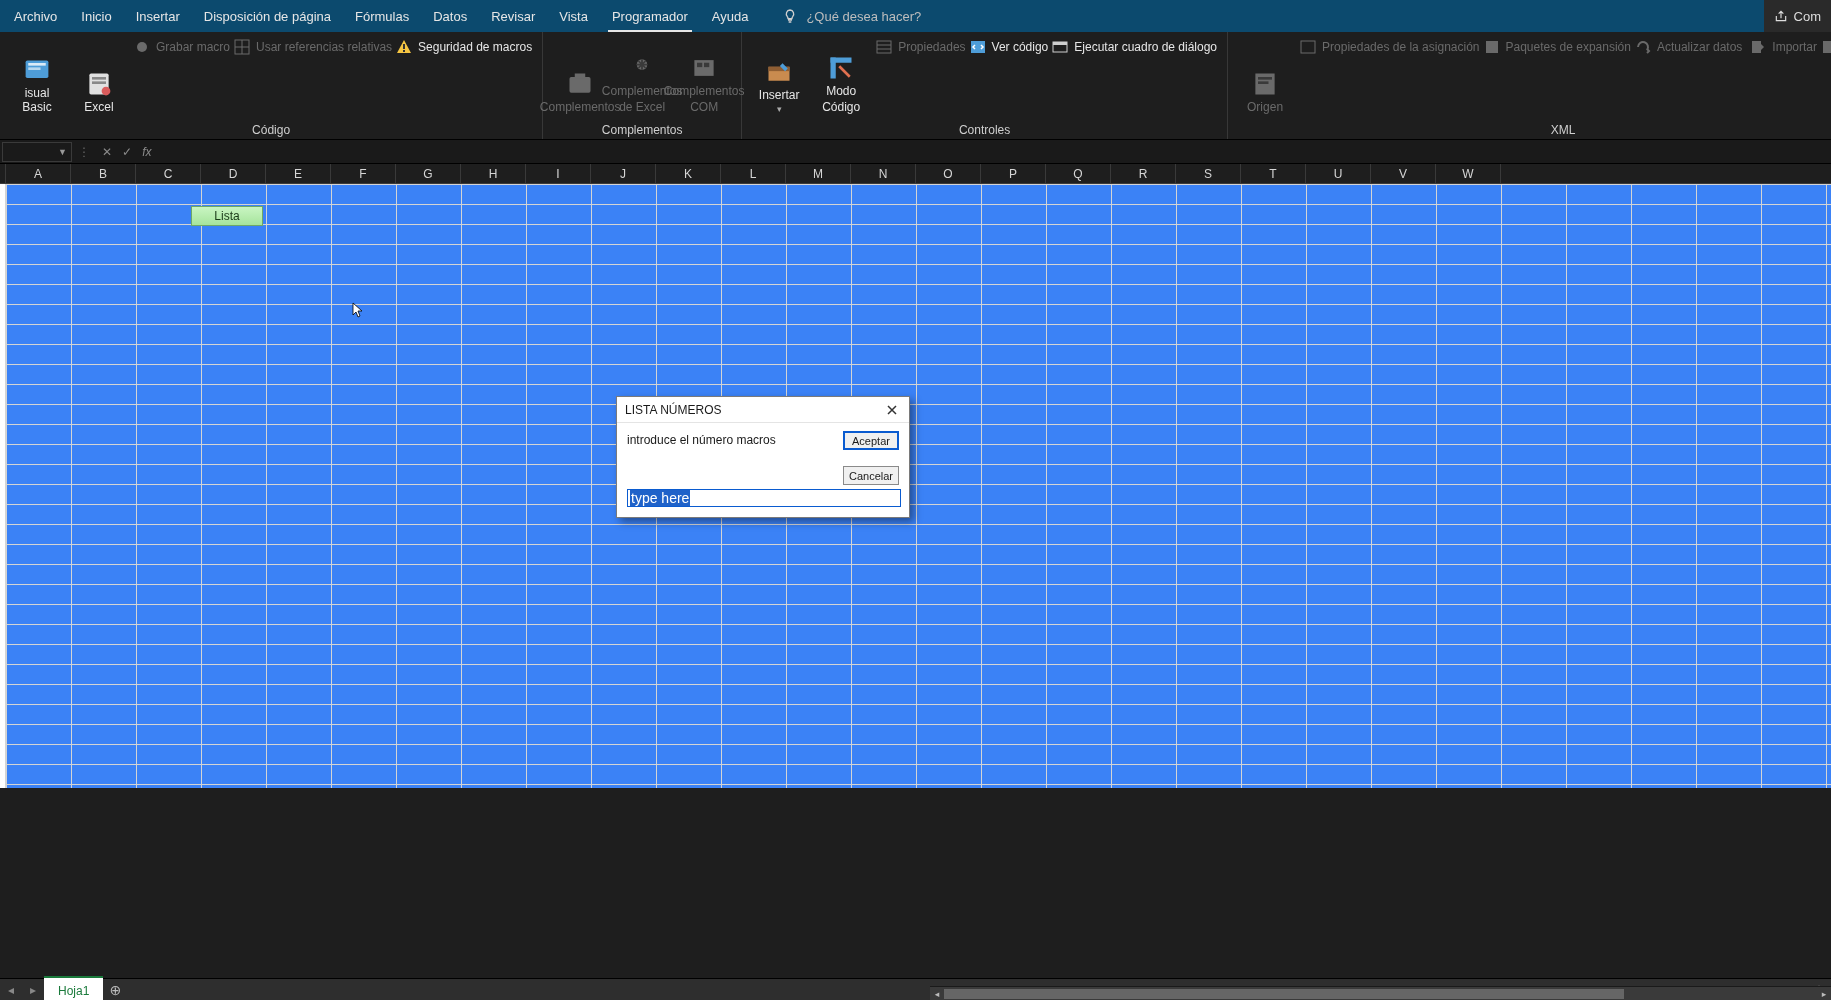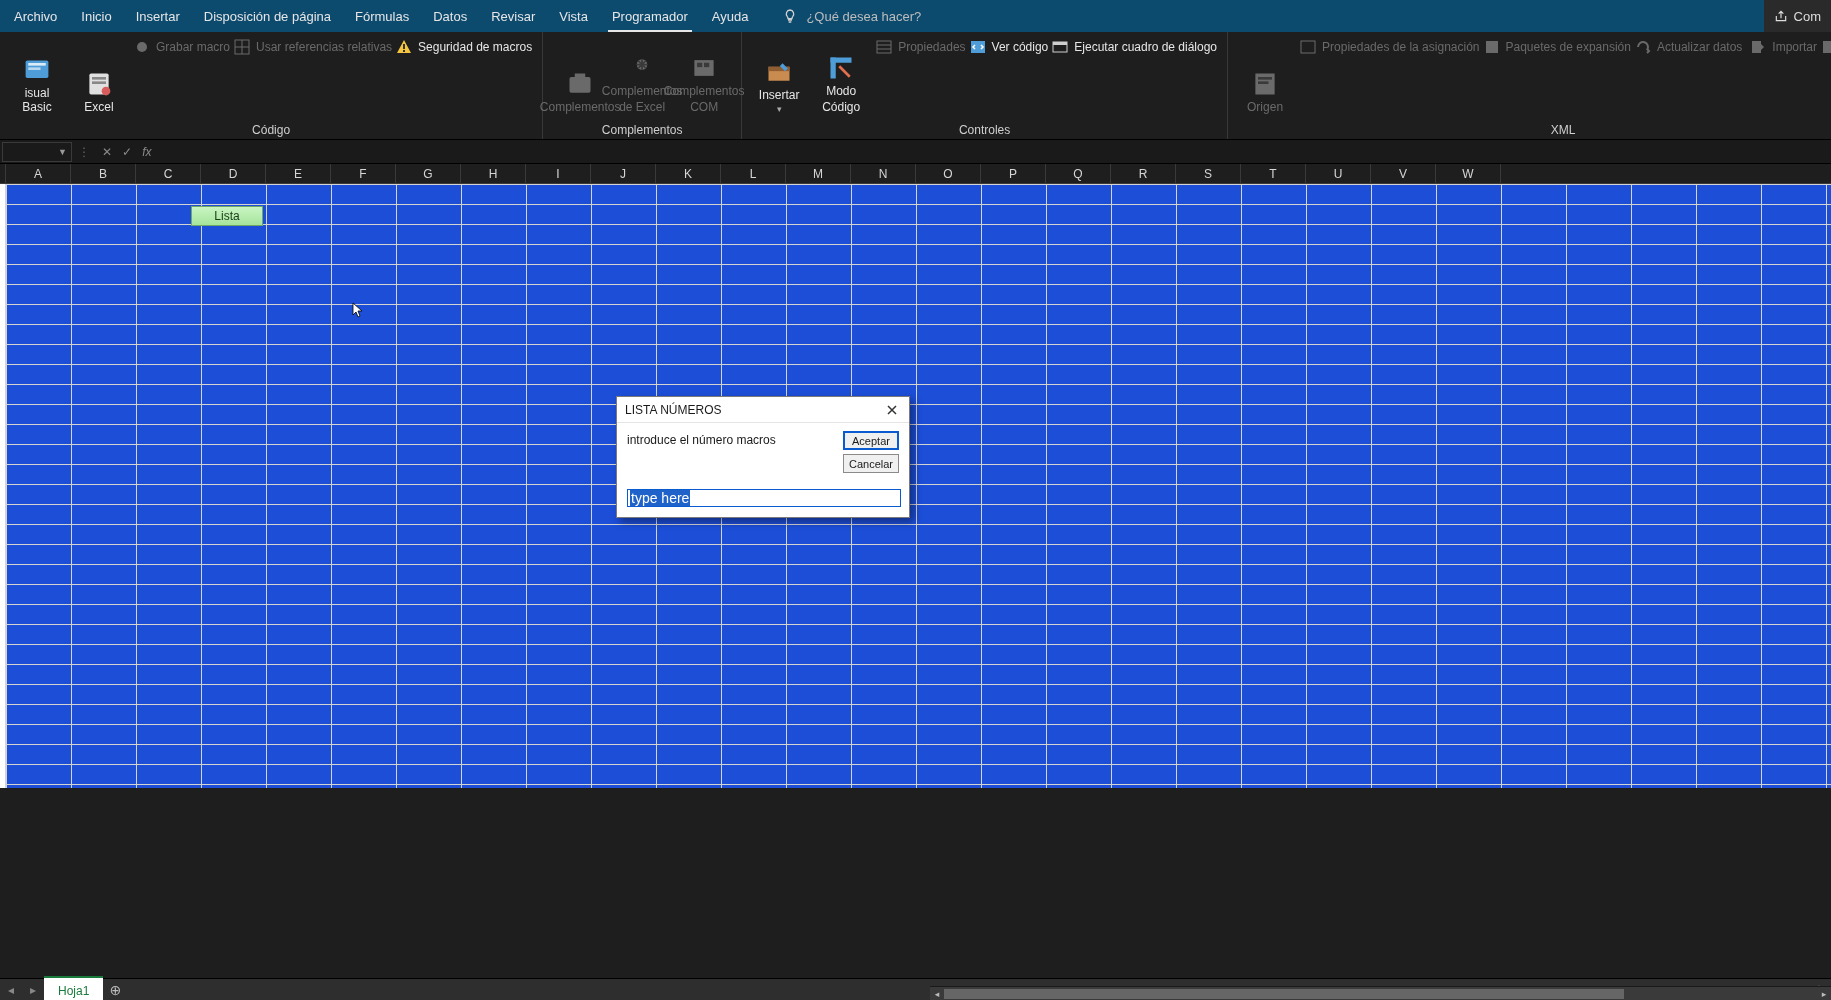--- a/index.html
+++ b/index.html
@@ -67,21 +67,21 @@
     display:flex; height:20px; background:#1e1e1e; border-bottom:1px solid #3a3a3a;
   }
   .corner { width:6px; border-right:1px solid #3a3a3a; background:#1e1e1e; }
   .col-h {
     width:65px; text-align:center; font-size:12px; color:#d6d6d6;
     border-right:1px solid #3a3a3a; display:flex; align-items:center; justify-content:center;
   }
 
   
   .grid-area {
-    position:relative; height:604px; background:#1d4ed8; overflow:hidden;
+    position:relative; height:604px; background:#3b82f6; overflow:hidden;
   }
   .gridlines {
     position:absolute; inset:0;
     background-image:
       linear-gradient(to right, #d4d4d4 1px, transparent 1px),
       linear-gradient(to bottom, #d4d4d4 1px, transparent 1px);
     background-size: 65px 20px;
     background-position: 6px 0;
   }
   .row-h-col {
@@ -105,21 +105,21 @@
   .dlg-title {
     display:flex; align-items:center; justify-content:space-between;
     height:26px; padding:0 8px; border-bottom:1px solid #e4e4e4;
   }
   .dlg-close { width:18px; height:18px; display:flex; align-items:center; justify-content:center;
     font-size:14px; cursor:pointer; }
   .dlg-body {
     position:relative; padding:10px 10px 12px 10px; min-height:94px;
   }
   .dlg-prompt { position:absolute; left:10px; top:10px; }
-  .dlg-btns { position:absolute; right:10px; top:8px; display:flex; flex-direction:column; gap:4px; }
+  .dlg-btns { position:absolute; right:10px; top:8px; display:flex; flex-direction:column; gap:16px; }
   .dlg-btn {
     width:56px; height:19px; font-size:11px; background:#f0f0f0;
     border:1px solid #8a8a8a; display:flex; align-items:center; justify-content:center;
   }
   .dlg-btn.primary { border:1px solid #0a5bd0; box-shadow:0 0 0 1px #0a5bd0 inset; }
   .dlg-input {
     position:absolute; left:10px; bottom:10px; width:274px; height:18px;
     border:1px solid #0a5bd0; padding:0 2px; font-size:14px; color:#000;
   }
   .sel-text { background:#1f62c9; color:#fff; padding:0 1px; }

